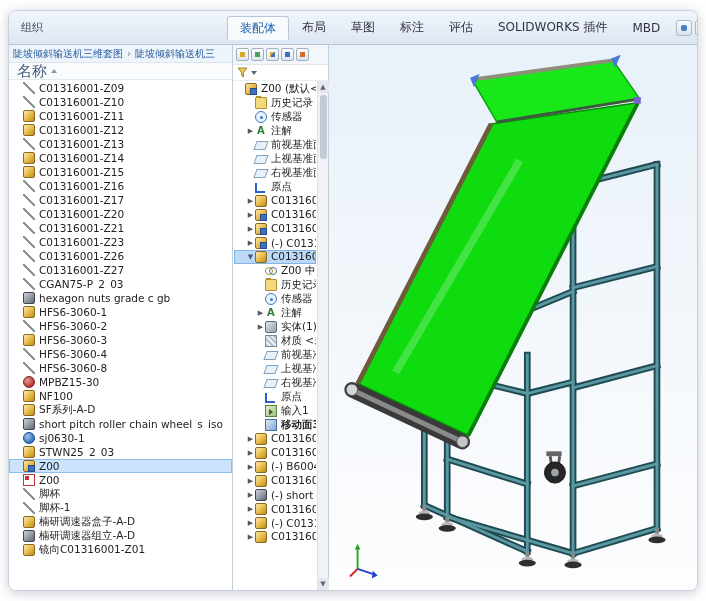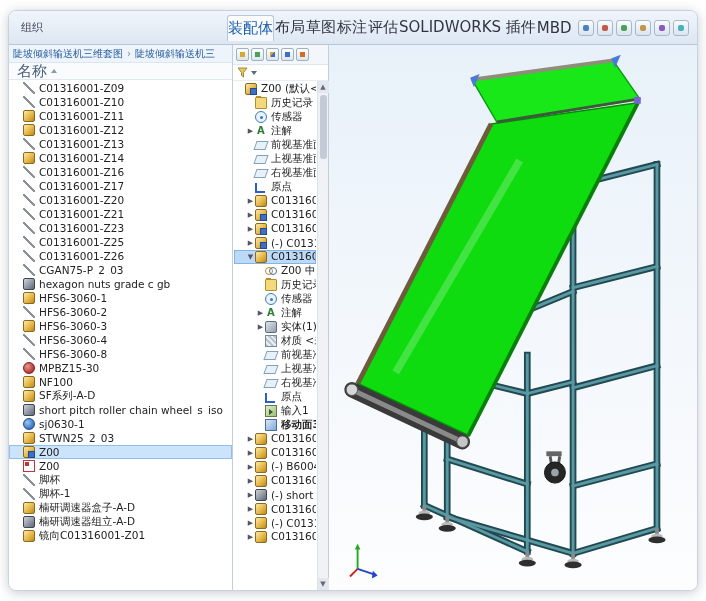--- a/index.html
+++ b/index.html
@@ -6,21 +6,21 @@
   html,body { width:706px; height:601px; background:#ffffff; font-family:"DejaVu Sans","Liberation Sans",sans-serif; overflow:hidden; }
   .window { position:absolute; left:8px; top:10px; width:690px; height:581px; background:#fff;
             border:1px solid #c9d2dc; border-radius:8px; overflow:hidden;
             box-shadow:0 2px 12px rgba(100,110,130,.35); display:flex; flex-direction:column; }
 
   
   .ribbon { height:34px; flex:0 0 34px; display:flex; align-items:center; gap:2px;
             background:linear-gradient(#f0f5fb,#dde7f2); border-bottom:1px solid #b8c6d8; padding:0 6px; }
   .ribbon-left-label { font-size:11px; color:#445; width:210px; flex:0 0 210px; padding-left:6px; }
   .rtabs { display:flex; gap:1px; align-items:center; }
-  .rtab { font-size:15px; color:#334; padding:3px 0; border-radius:3px 3px 0 0; white-space:nowrap; cursor:default; }
+  .rtab { font-size:12px; color:#334; padding:3px 12px; border-radius:3px 3px 0 0; white-space:nowrap; cursor:default; }
   .rtab.active { color:#1a5fae; background:rgba(255,255,255,.7); border:1px solid #b8c6d8; border-bottom:none; }
   .rspacer { flex:1; }
   .ricons { display:flex; gap:3px; align-items:center; padding-right:2px; }
   .ricon { position:relative; width:16px; height:16px; border:1px solid #a8b8c8; border-radius:3px;
            background:linear-gradient(#fafcfe,#d9e4ee); display:inline-block; }
   .ricon::after { content:""; position:absolute; inset:4px; border-radius:2px; background:#8aa; }
   .ricon.zoom-fit-icon::after{background:#4a7fc0} .ricon.section-view-icon::after{background:#c05a4a}
   .ricon.display-style-icon::after{background:#4aa05a} .ricon.hide-show-icon::after{background:#c0974a}
   .ricon.appearance-icon::after{background:#8a5ac0} .ricon.scene-icon::after{background:#4ab0c0}
 
@@ -151,20 +151,24 @@
           </div>
           <div class="frow">
             <span class="fic sketch"></span>
             <span class="flb">C01316001-Z13</span>
           </div>
           <div class="frow">
             <span class="fic part"></span>
             <span class="flb">C01316001-Z14</span>
           </div>
           <div class="frow">
+            <span class="fic part"></span>
+            <span class="flb">C01316001-Z15</span>
+          </div>
+          <div class="frow">
             <span class="fic sketch"></span>
             <span class="flb">C01316001-Z16</span>
           </div>
           <div class="frow">
             <span class="fic sketch"></span>
             <span class="flb">C01316001-Z17</span>
           </div>
           <div class="frow">
             <span class="fic sketch"></span>
             <span class="flb">C01316001-Z20</span>
@@ -172,25 +176,25 @@
           <div class="frow">
             <span class="fic sketch"></span>
             <span class="flb">C01316001-Z21</span>
           </div>
           <div class="frow">
             <span class="fic sketch"></span>
             <span class="flb">C01316001-Z23</span>
           </div>
           <div class="frow">
             <span class="fic sketch"></span>
-            <span class="flb">C01316001-Z25</span>
-          </div>
-          <div class="frow">
-            <span class="fic sketch"></span>
             <span class="flb">C01316001-Z26</span>
+          </div>
+          <div class="frow">
+            <span class="fic sketch"></span>
+            <span class="flb">C01316001-Z27</span>
           </div>
           <div class="frow">
             <span class="fic sketch"></span>
             <span class="flb">CGAN75-P_2_03</span>
           </div>
           <div class="frow">
             <span class="fic part-dark"></span>
             <span class="flb">hexagon nuts grade c gb</span>
           </div>
           <div class="frow">

